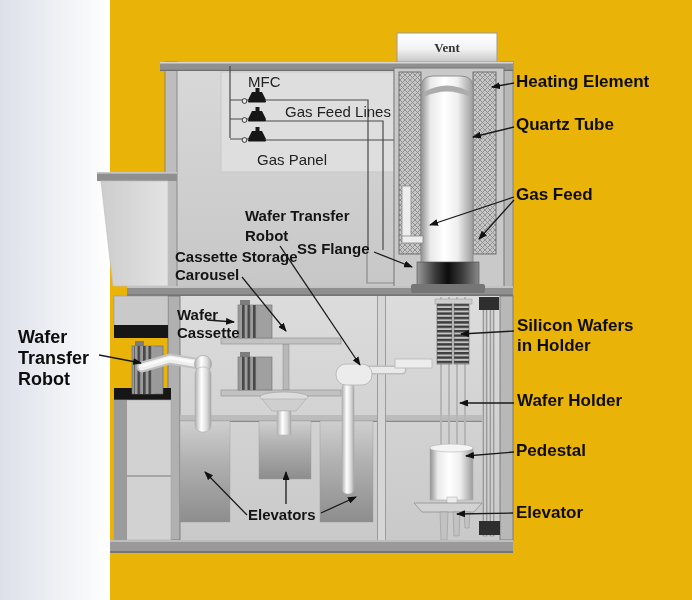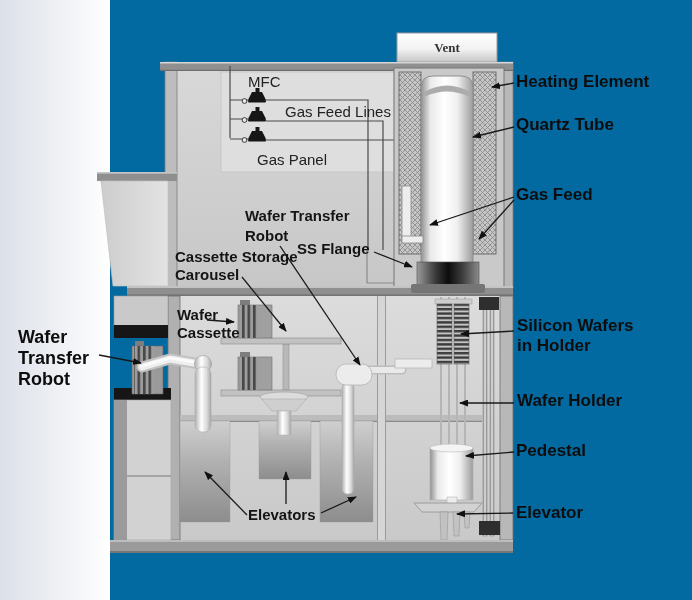--- a/index.html
+++ b/index.html
@@ -1,16 +1,16 @@
 <!DOCTYPE html>
 <html><head>
 <meta charset="utf-8">
 <style>
   html,body{margin:0;padding:0;background:#ffffff;}
-  .stage{position:relative;width:692px;height:600px;overflow:hidden;background:#0369a1;}
+  .stage{position:relative;width:692px;height:600px;overflow:hidden;background:#eab308;}
   .diagram-svg{display:block;position:absolute;left:0;top:0;}
   .lbl-b17{font:bold 17px "Liberation Sans",sans-serif;fill:#0d0d0d;}
   .lbl-b18{font:bold 18px "Liberation Sans",sans-serif;fill:#0d0d0d;}
   .lbl-b15{font:bold 15px "Liberation Sans",sans-serif;fill:#141414;}
   .lbl-r15{font:15px "Liberation Sans",sans-serif;fill:#222222;}
   .lbl-vent{font:bold 13px "Liberation Serif",serif;fill:#343434;}
   .leader{stroke:#1a1a1a;stroke-width:1.3;fill:none;}
   .pipe{stroke:#4a4a4a;stroke-width:1.2;fill:none;}
   .thinline{stroke:#8a8a8a;stroke-width:1.2;fill:none;}
 </style>

